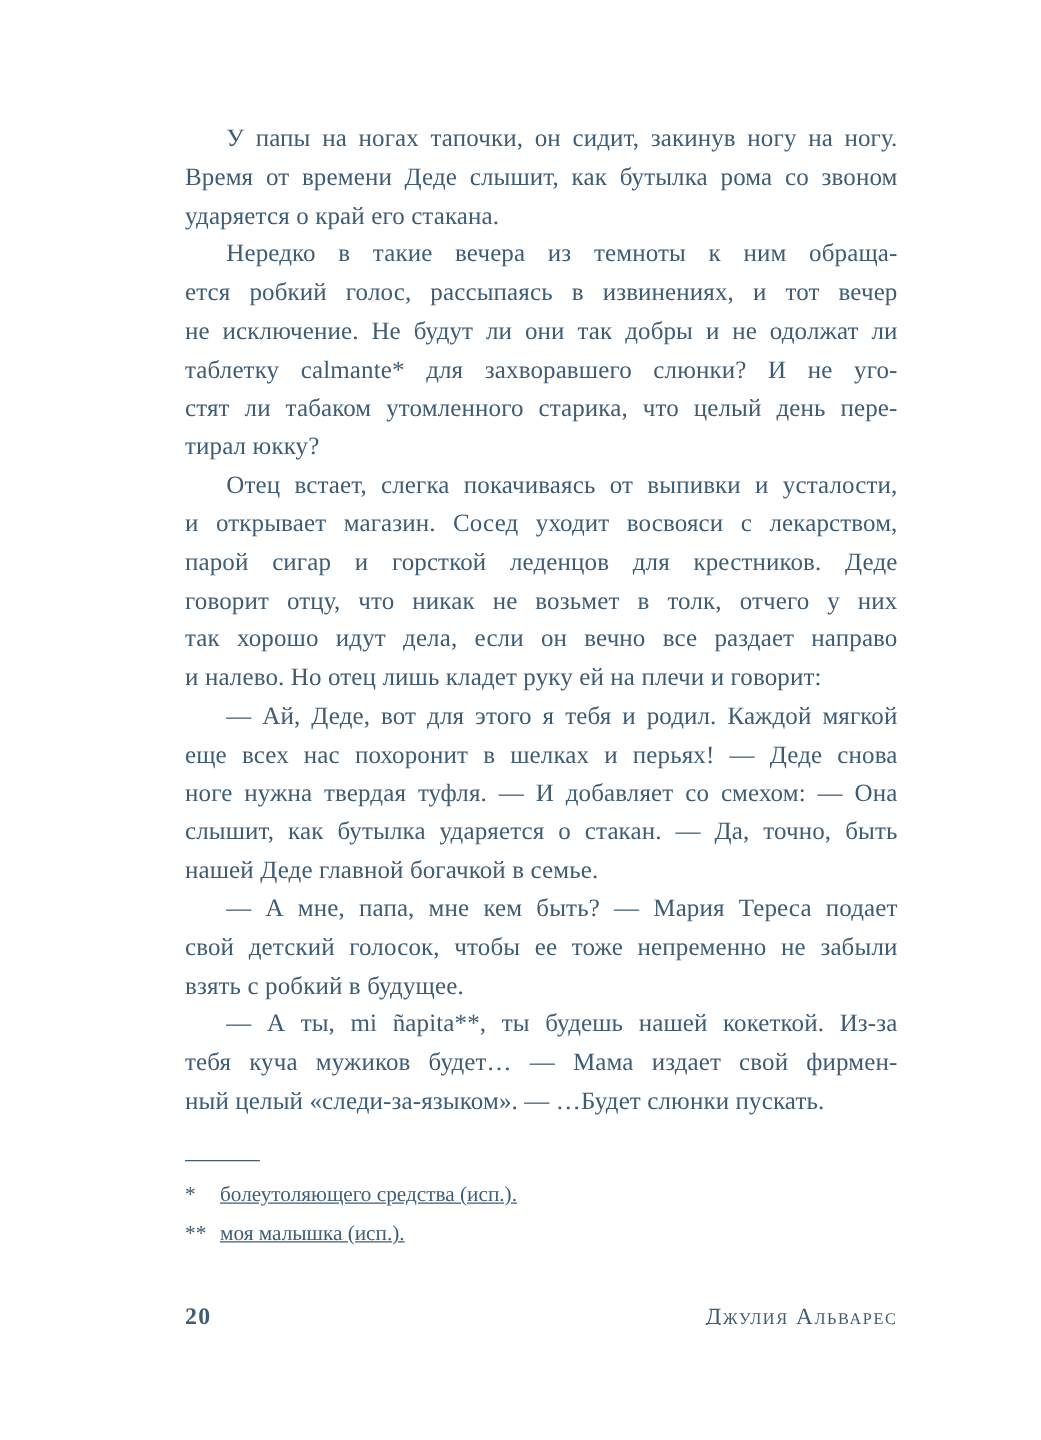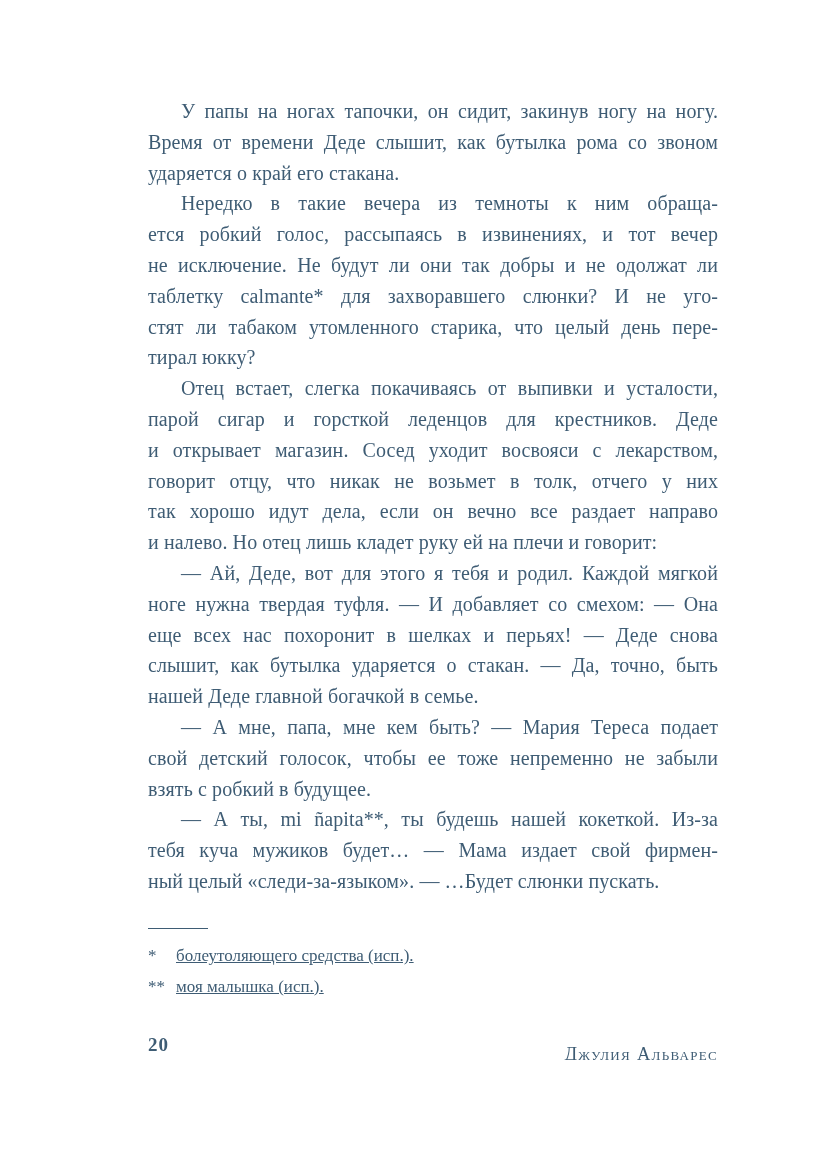--- a/index.html
+++ b/index.html
@@ -66,21 +66,21 @@
     flex: 1;
     text-decoration: underline;
   }
   .footer {
     position: absolute;
     left: 148px;
     top: 1024px;
     width: 570px;
     display: flex;
     justify-content: space-between;
-    align-items: center;
+    align-items: flex-end;
   }
   .page-number {
     font-weight: bold;
     font-size: 19px;
     letter-spacing: 1px;
   }
   .running-author {
     font-variant: small-caps;
     font-size: 18.5px;
     letter-spacing: 1.3px;
@@ -101,30 +101,30 @@
       <div class="para">
         <div class="line first">Нередко в такие вечера из темноты к ним обраща-</div>
         <div class="line">ется робкий голос, рассыпаясь в извинениях, и тот вечер</div>
         <div class="line">не исключение. Не будут ли они так добры и не одолжат ли</div>
         <div class="line">таблетку calmante* для захворавшего слюнки? И не уго-</div>
         <div class="line">стят ли табаком утомленного старика, что целый день пере-</div>
         <div class="line last">тирал юкку?</div>
       </div>
       <div class="para">
         <div class="line first">Отец встает, слегка покачиваясь от выпивки и усталости,</div>
+        <div class="line">и открывает магазин. Сосед уходит восвояси с лекарством,</div>
         <div class="line">парой сигар и горсткой леденцов для крестников. Деде</div>
-        <div class="line">и открывает магазин. Сосед уходит восвояси с лекарством,</div>
         <div class="line">говорит отцу, что никак не возьмет в толк, отчего у них</div>
         <div class="line">так хорошо идут дела, если он вечно все раздает направо</div>
         <div class="line last">и налево. Но отец лишь кладет руку ей на плечи и говорит:</div>
       </div>
       <div class="para">
         <div class="line first">— Ай, Деде, вот для этого я тебя и родил. Каждой мягкой</div>
+        <div class="line">еще всех нас похоронит в шелках и перьях! — Деде снова</div>
         <div class="line">ноге нужна твердая туфля. — И добавляет со смехом: — Она</div>
-        <div class="line">еще всех нас похоронит в шелках и перьях! — Деде снова</div>
         <div class="line">слышит, как бутылка ударяется о стакан. — Да, точно, быть</div>
         <div class="line last">нашей Деде главной богачкой в семье.</div>
       </div>
       <div class="para">
         <div class="line first">— А мне, папа, мне кем быть? — Мария Тереса подает</div>
         <div class="line">свой детский голосок, чтобы ее тоже непременно не забыли</div>
         <div class="line last">взять с робкий в будущее.</div>
       </div>
       <div class="para">
         <div class="line first">— А ты, mi ñapita**, ты будешь нашей кокеткой. Из-за</div>

